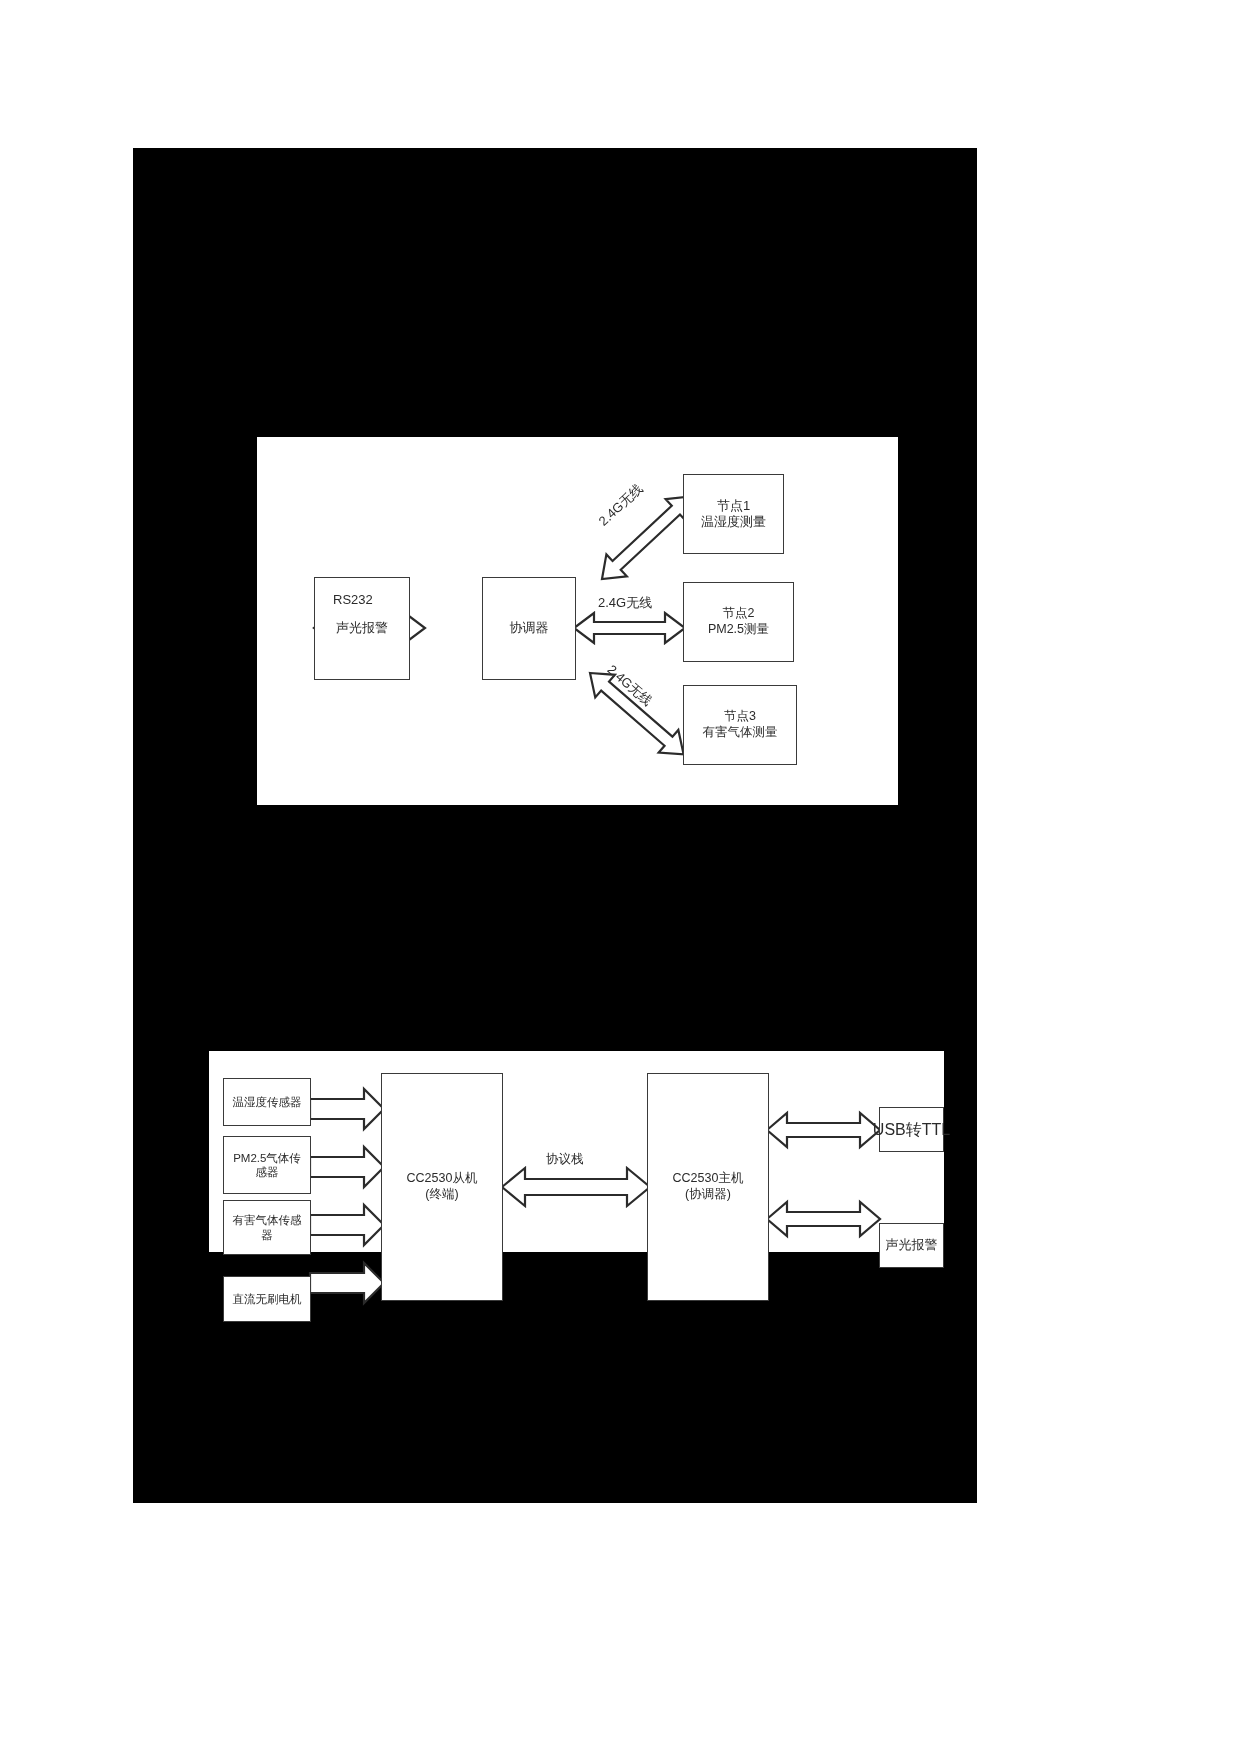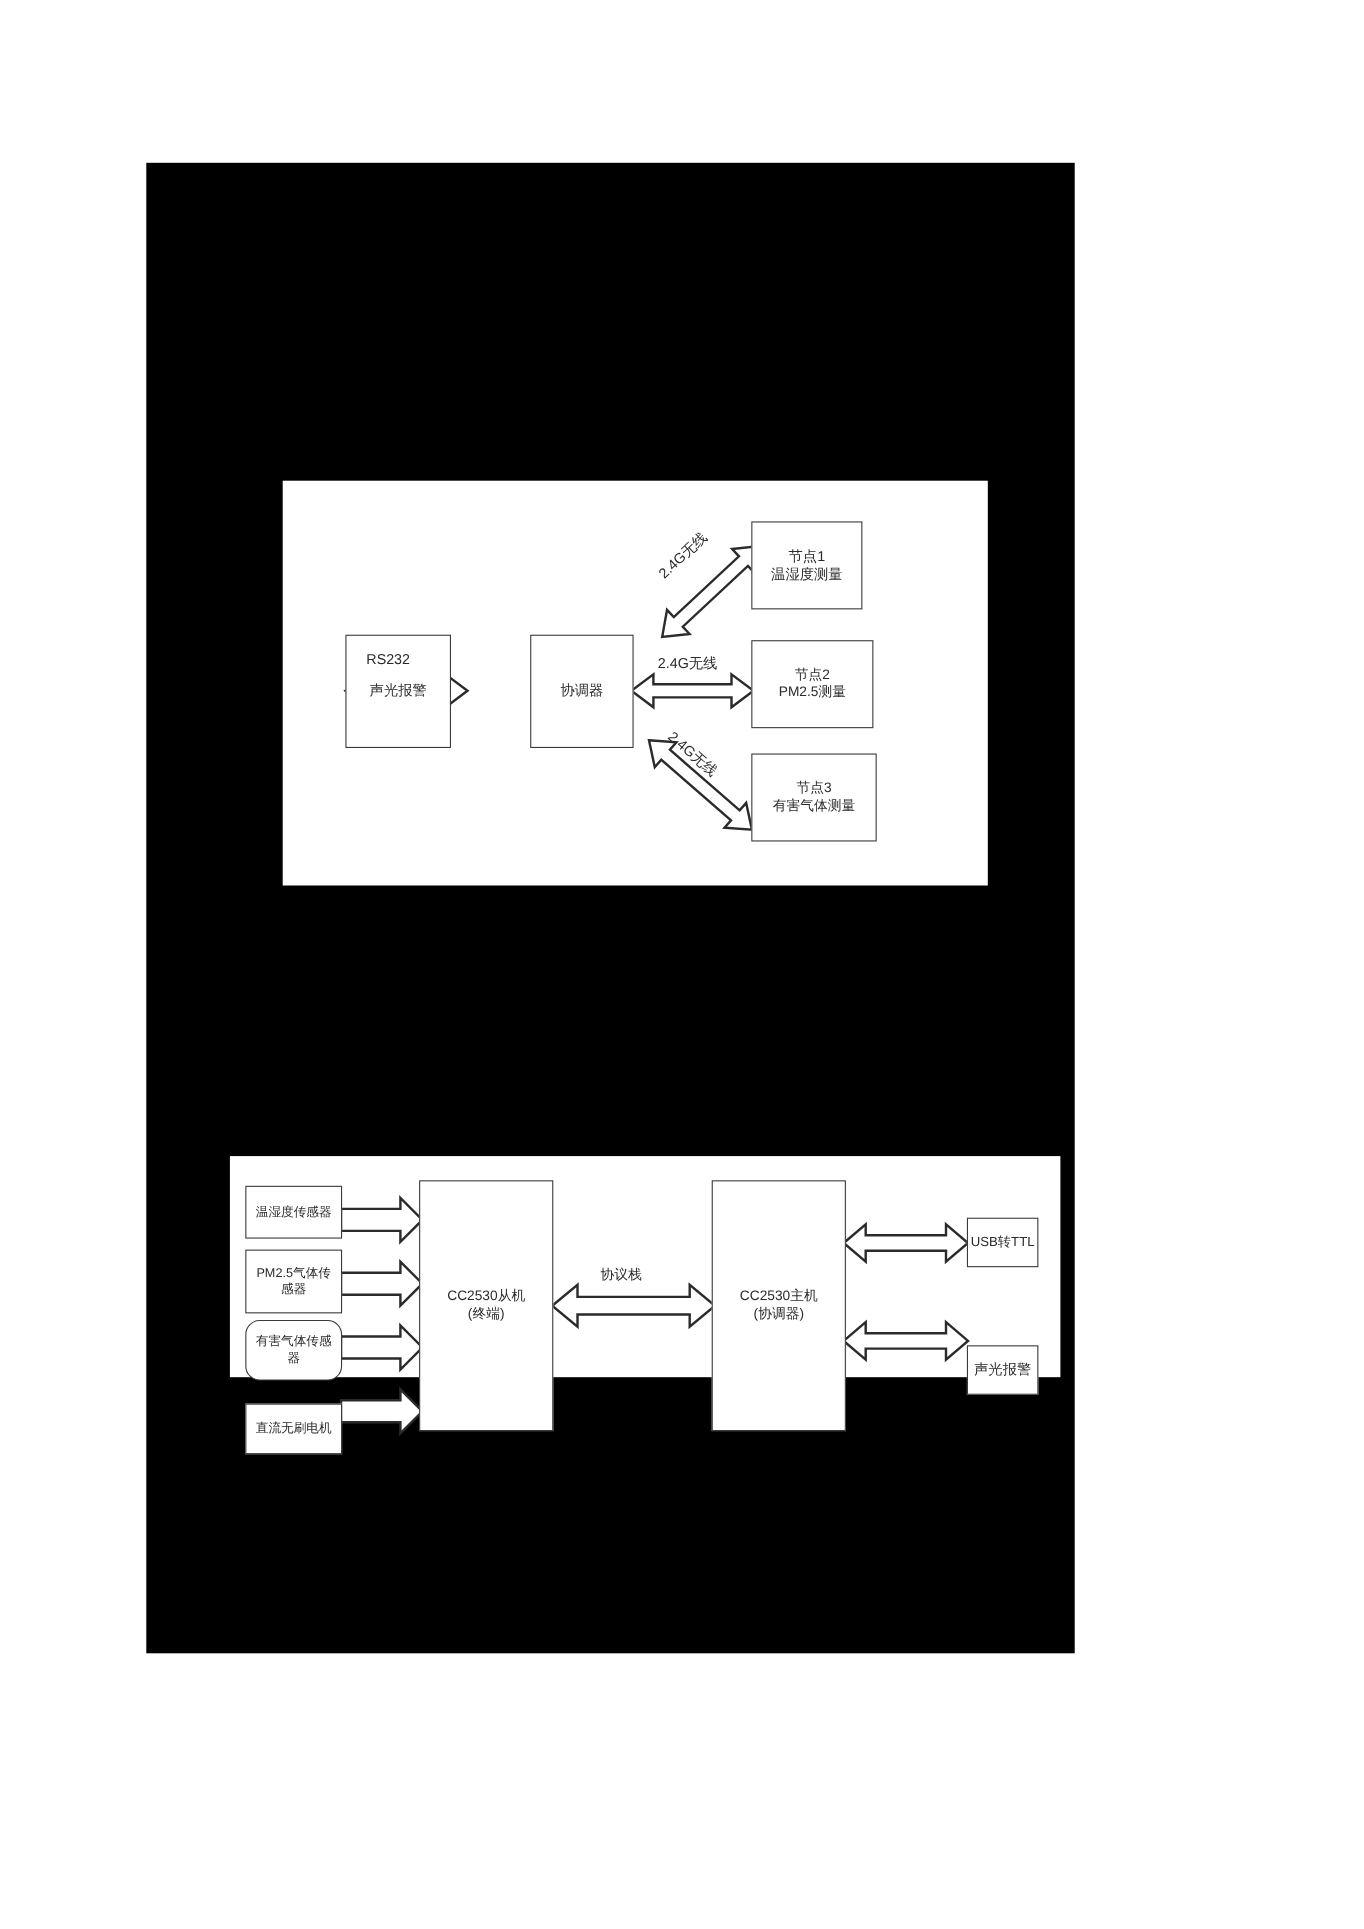--- a/index.html
+++ b/index.html
@@ -36,21 +36,20 @@
   }
 
   
   #figure-2 {
     position: absolute;
     left: 209px;
     top: 1051px;
     width: 735px;
     height: 201px;
     background: #ffffff;
-    padding-left: 20px;
   }
 
   .fig-inner {
     position: absolute;
     left: 0; top: 0;
     width: 100%;
     height: 100%;
   }
 
   .node-box {
@@ -169,42 +168,42 @@
 
     <div class="node-box" style="left:14px; top:27px; width:88px; height:48px; font-size:11.5px;">
       <span class="line">温湿度传感器</span>
     </div>
 
     <div class="node-box" style="left:14px; top:85px; width:88px; height:58px; font-size:11.5px;">
       <span class="line">PM2.5气体传</span>
       <span class="line">感器</span>
     </div>
 
-    <div class="node-box" style="left:14px; top:149px; width:88px; height:55px; font-size:11.5px;border-radius:13px;">
+    <div class="node-box" style="left:14px; top:149px; width:88px; height:55px; font-size:11.5px;">
       <span class="line">有害气体传感</span>
       <span class="line">器</span>
     </div>
 
     <div class="node-box" style="left:14px; top:225px; width:88px; height:46px; font-size:11.5px;">
       <span class="line">直流无刷电机</span>
     </div>
 
     <div class="node-box" style="left:172px; top:22px; width:122px; height:228px; font-size:12.5px;">
       <span class="line">CC2530从机</span>
       <span class="line">(终端)</span>
     </div>
 
     <div class="node-box" style="left:438px; top:22px; width:122px; height:228px; font-size:12.5px;">
       <span class="line">CC2530主机</span>
       <span class="line">(协调器)</span>
     </div>
 
     <div class="edge-label" style="left:337px; top:100px; font-size:12.5px;">协议栈</div>
 
-    <div class="node-box" style="left:670px; top:56px; width:65px; height:45px; font-size:12px;">
+    <div class="node-box" style="left:670px; top:56px; width:65px; height:45px; font-size:16px;">
       <span class="line">USB转TTL</span>
     </div>
 
     <div class="node-box" style="left:670px; top:145px; width:65px; height:45px; font-size:13px;margin-top:27px;">
       <span class="line">声光报警</span>
     </div>
   </div>
 </div>
 
 </body></html>

